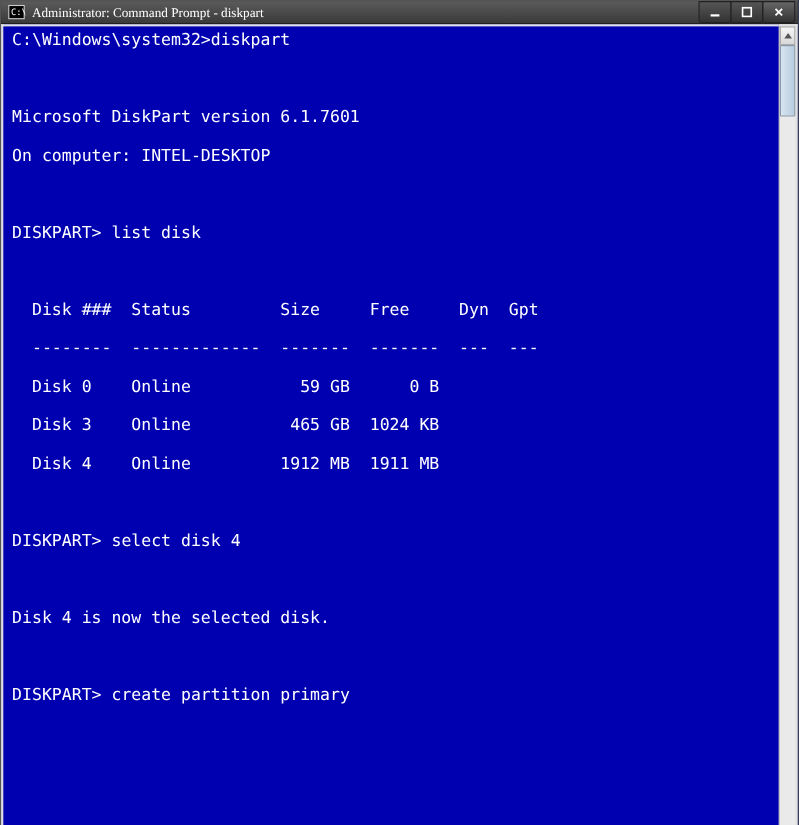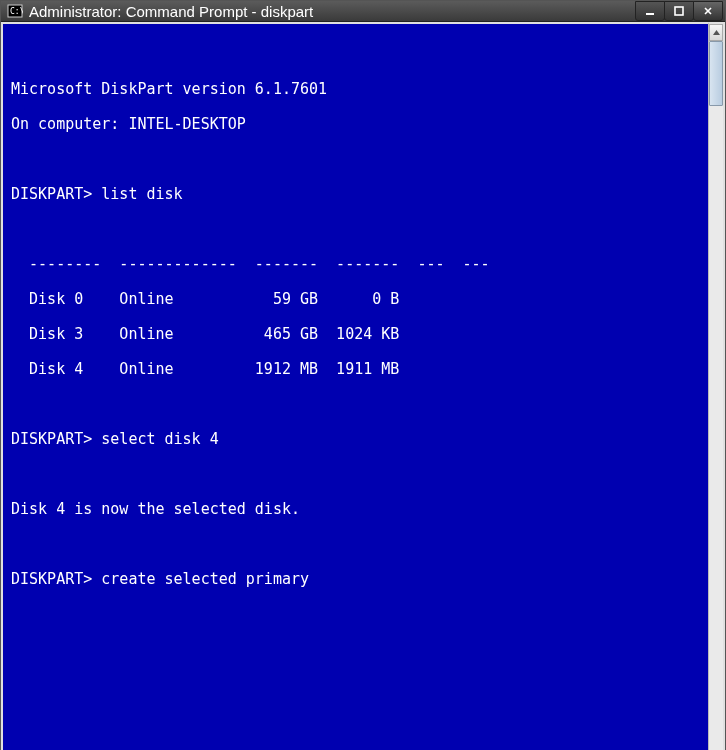--- a/index.html
+++ b/index.html
@@ -30,24 +30,25 @@
   .titlebar .icon {
     width: 16px;
     height: 16px;
     margin-right: 6px;
     display: inline-flex;
     align-items: center;
     justify-content: center;
   }
   .titlebar .title {
     color: #fff;
-    font-size: 15px;
+    font-size: 12px;
     flex: 1;
     white-space: nowrap;
     overflow: hidden;
+    font-family: Liberation Serif, serif;
   }
   .win-controls {
     display: flex;
     height: 20px;
     margin-right: 2px;
     gap: 0;
   }
   .win-btn {
     width: 30px;
     height: 20px;
@@ -140,37 +141,38 @@
       <div class="win-btn close">
         <svg width="10" height="10">
           <line x1="2" y1="2" x2="8" y2="8" stroke="#fff" stroke-width="1.6"></line>
           <line x1="8" y1="2" x2="2" y2="8" stroke="#fff" stroke-width="1.6"></line>
         </svg>
       </div>
     </div>
   </div>
 
   <div class="console-wrap">
-    <div class="console">
+    <div class="console"><span class="line"><span>C:\Windows\system32&gt;</span><span>diskpart</span></span>
 <span class="line"> </span>
 <span class="line">Microsoft DiskPart version 6.1.7601</span>
 <span class="line">On computer: INTEL-DESKTOP</span>
 <span class="line"> </span>
 <span class="line"><span>DISKPART&gt;</span> <span>list disk</span></span>
 <span class="line"> </span>
+<span class="line">  Disk ###  Status         Size     Free     Dyn  Gpt</span>
 <span class="line">  --------  -------------  -------  -------  ---  ---</span>
 <span class="line">  Disk 0    Online           59 GB      0 B</span>
 <span class="line">  Disk 3    Online          465 GB  1024 KB</span>
 <span class="line">  Disk 4    Online         1912 MB  1911 MB</span>
 <span class="line"> </span>
 <span class="line"><span>DISKPART&gt;</span> <span>select disk 4</span></span>
 <span class="line"> </span>
 <span class="line">Disk 4 is now the selected disk.</span>
 <span class="line"> </span>
-<span class="line"><span>DISKPART&gt;</span> <span>create selected primary</span></span>
+<span class="line"><span>DISKPART&gt;</span> <span>create partition primary</span></span>
 
 
 
 
 
 
 
 
 
 

